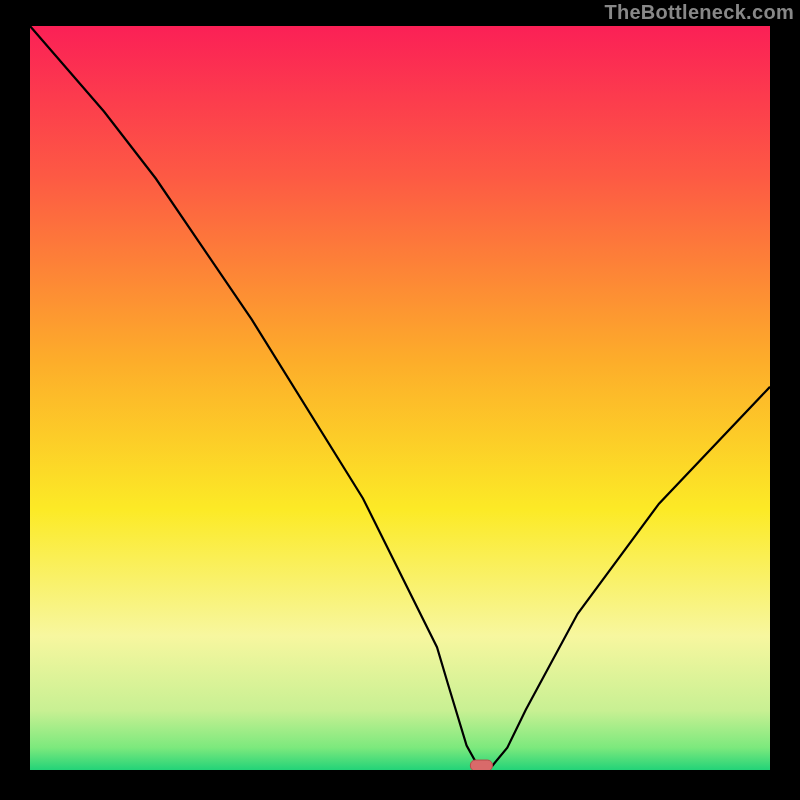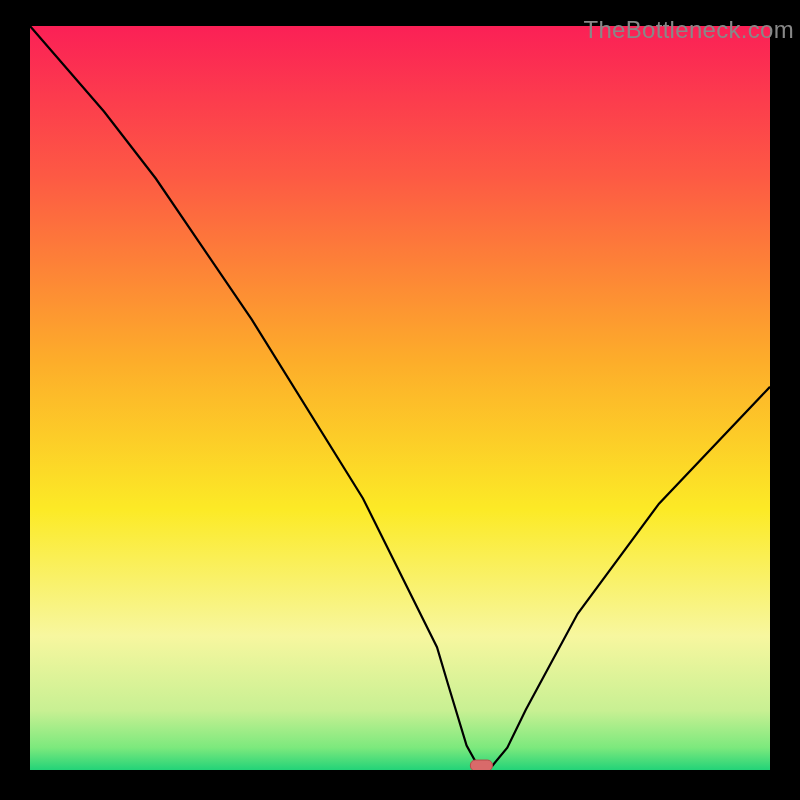--- a/index.html
+++ b/index.html
@@ -16,26 +16,25 @@
     width: 800px;
     height: 800px;
     box-sizing: border-box;
     background: #000;
   }
   .watermark {
     position: absolute;
     top: 1px;
     right: 6px;
     color: #888;
-    font-size: 24px;
-    font-weight: 400;
+    font-size: 20px;
+    font-weight: 700;
     letter-spacing: 0.3px;
     font-family: Arial, Helvetica, sans-serif;
     z-index: 5;
-    margin-top: 15px;
   }
   .plot-area {
     position: absolute;
     left: 30px;
     top: 26px;
     width: 740px;
     height: 744px;
     overflow: hidden;
   }
   svg {

